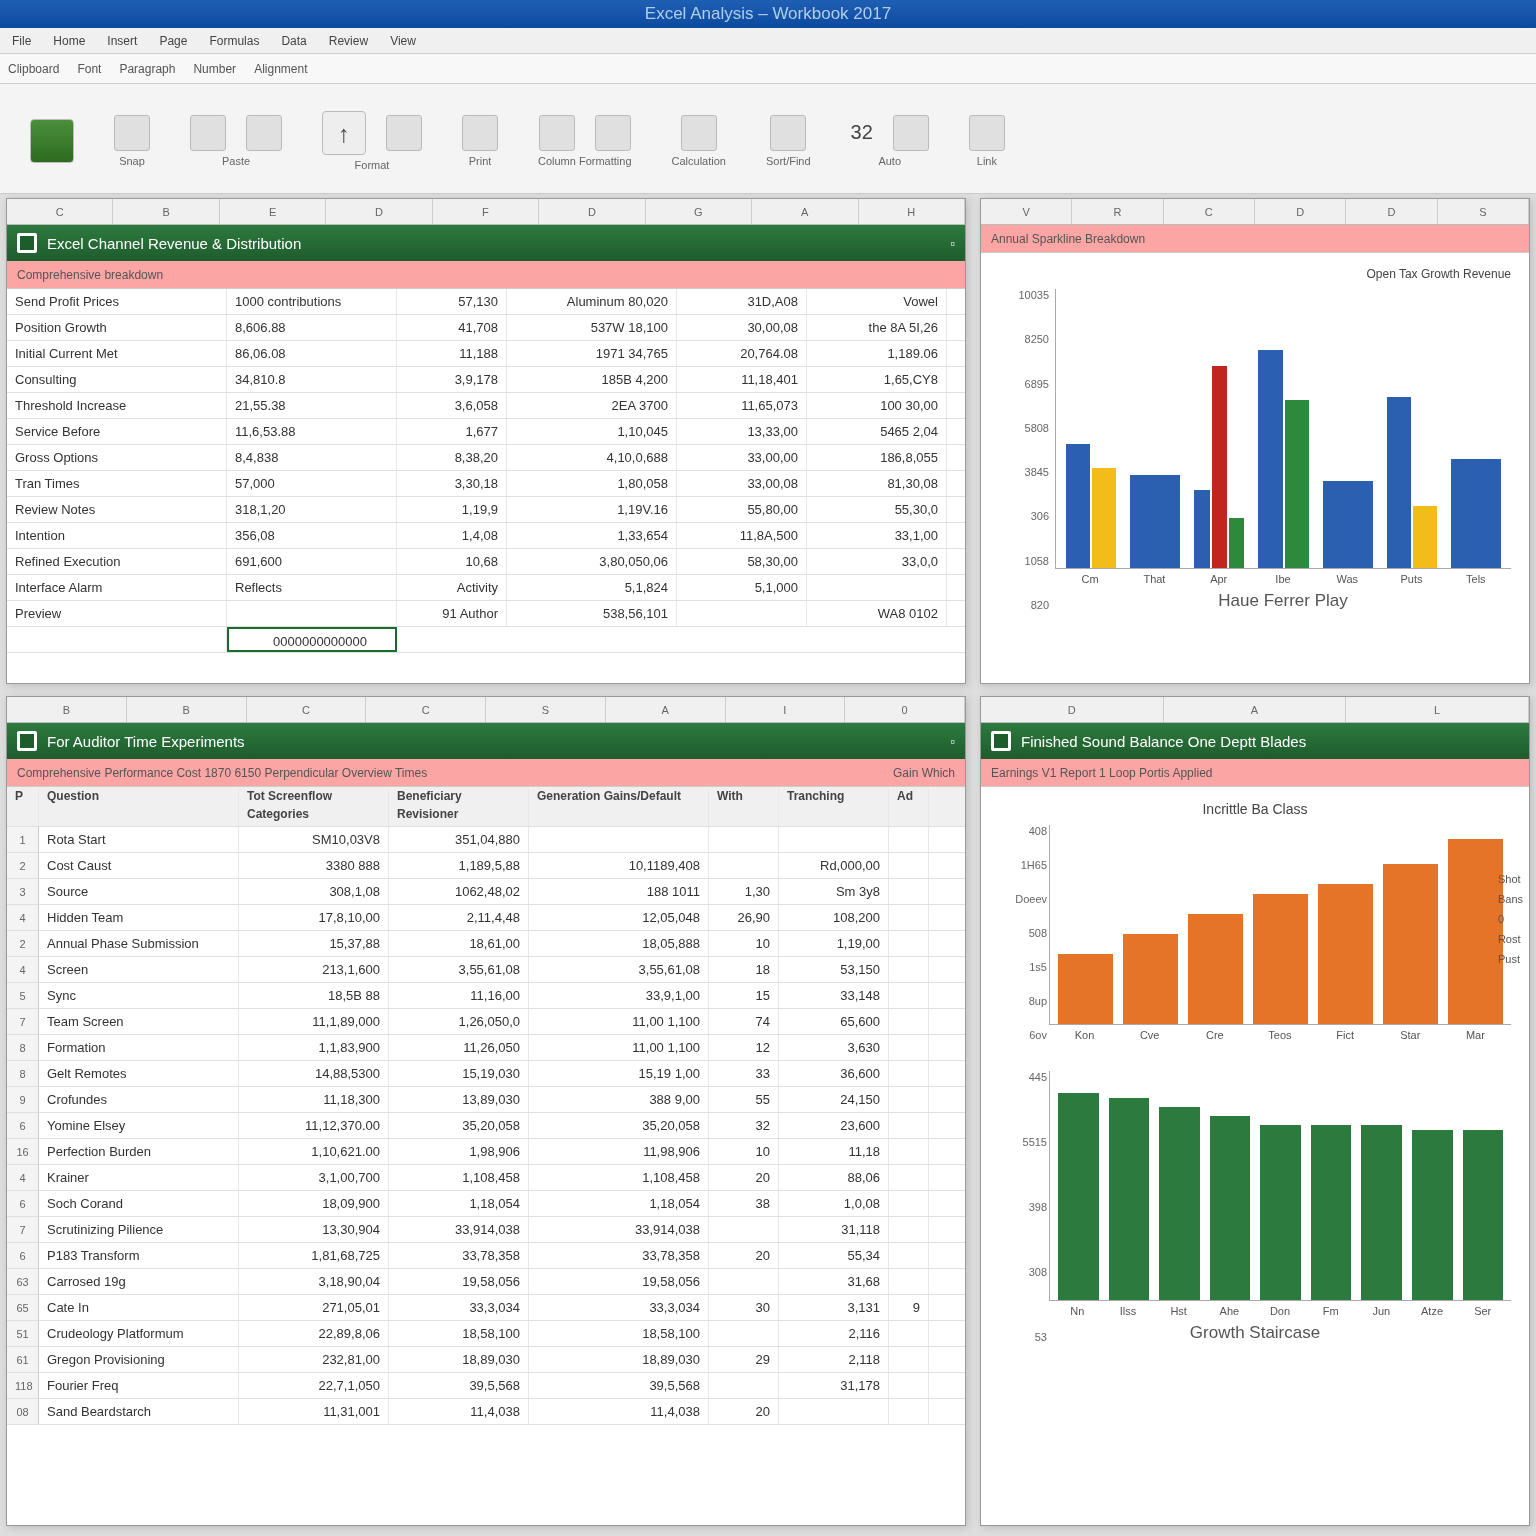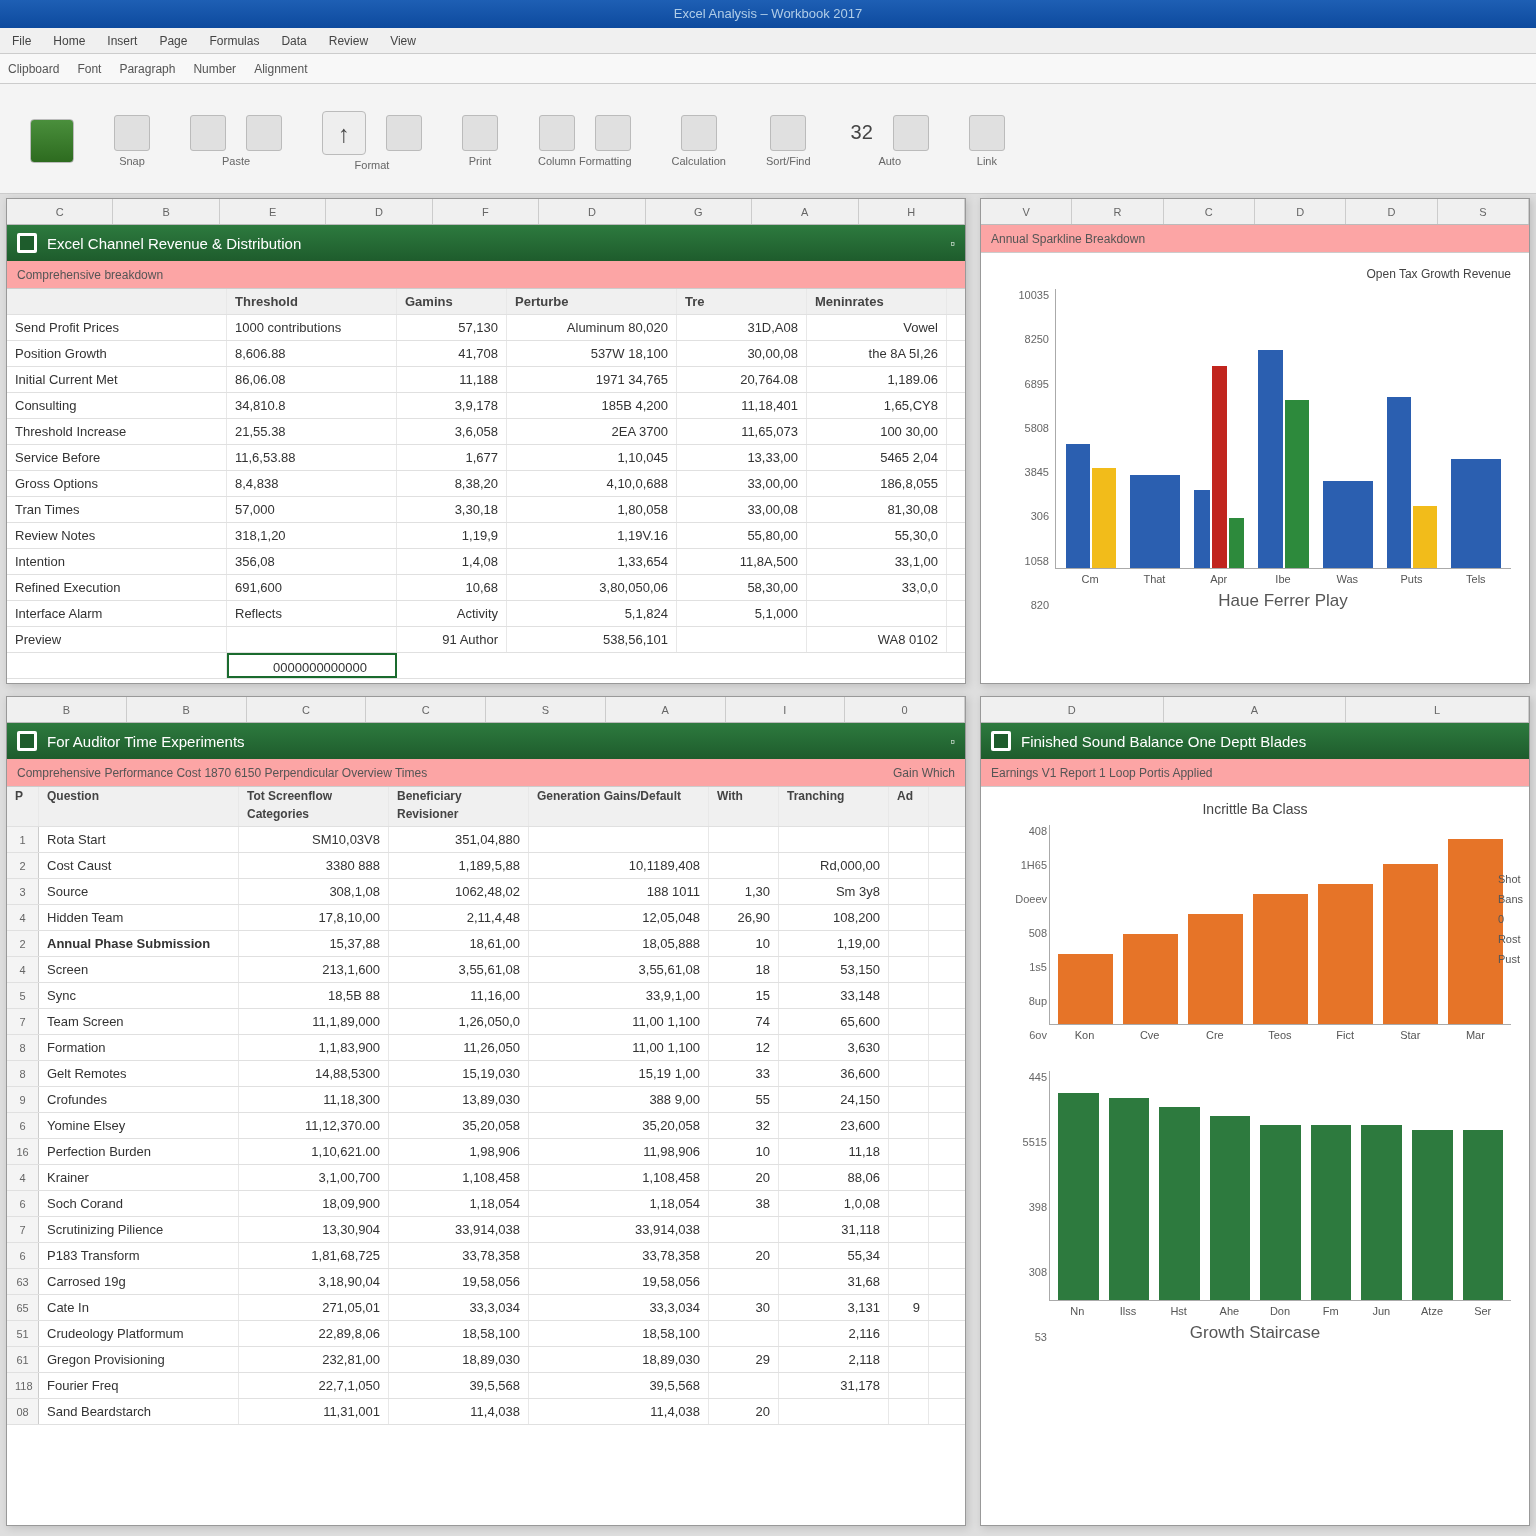--- a/index.html
+++ b/index.html
@@ -1,17 +1,17 @@
 <!DOCTYPE html>
 <html><head>
 <meta charset="utf-8">
 <style>
 *{box-sizing:border-box;margin:0;padding:0;font-family:"Segoe UI",Tahoma,sans-serif}
 body{background:#e8e8e8;width:1536px;height:1536px;overflow:hidden;font-size:13px;color:#333}
-.titlebar{background:linear-gradient(#1e5fb4,#0d4a9e);height:28px;color:#b0cde8;text-align:center;line-height:28px;font-size:13px}
+.titlebar{background:linear-gradient(#1e5fb4,#0d4a9e);height:28px;color:#b0cde8;text-align:center;line-height:28px;font-size:17px}
 .menubar{background:#f0f0f0;height:26px;display:flex;align-items:center;padding:0 8px;gap:2px;border-bottom:1px solid #ccc}
 .menu-group1{display:flex;gap:14px}
 .menu-item{font-size:12px;color:#444;padding:2px 4px}
 .tabbar{background:#f8f8f8;height:30px;display:flex;align-items:center;padding:0 8px;gap:18px;border-bottom:1px solid #ccc}
 .tab{font-size:12px;color:#555}
 .ribbon{background:#f4f4f4;height:110px;display:flex;align-items:center;padding:8px 30px 4px 30px;gap:40px;border-bottom:1px solid #ccc}
 .ribbon-group{display:flex;flex-direction:column;align-items:center;gap:4px}
 .ribbon-icons{display:flex;gap:20px;align-items:center}
 .ribbon-icon{width:36px;height:36px;background:#e0e0e0;border:1px solid #bbb;border-radius:3px}
 .ribbon-label{font-size:11px;color:#666}
@@ -149,28 +149,20 @@
       <div class="colhdr-cell">A</div>
       <div class="colhdr-cell">H</div>
     </div>
     <div class="panel-title">
       <span class="ex-icon"></span>
       <span>Excel Channel Revenue &amp; Distribution</span>
       <span style="margin-left:auto;font-size:13px">▫</span>
     </div>
     <div class="subhdr">Comprehensive breakdown</div>
     <div class="table" id="table1">
-        <div class="trow head">
-          <div class="tcell" style="width: 220px;"></div>
-          <div class="tcell" style="width: 170px;">Threshold</div>
-          <div class="tcell" style="width: 110px;">Gamins</div>
-          <div class="tcell" style="width: 170px;">Perturbe</div>
-          <div class="tcell" style="width: 130px;">Tre</div>
-          <div class="tcell" style="width: 140px;">Meninrates</div>
-        </div>
         <div class="trow">
           <div class="tcell" style="width: 220px;">Send Profit Prices</div>
           <div class="tcell" style="width: 170px;">1000 contributions</div>
           <div class="tcell" style="width: 110px; text-align: right;">57,130</div>
           <div class="tcell" style="width: 170px; text-align: right;">Aluminum 80,020</div>
           <div class="tcell" style="width: 130px; text-align: right;">31D,A08</div>
           <div class="tcell" style="width: 140px; text-align: right;">Vowel</div>
         </div>
         <div class="trow">
           <div class="tcell" style="width: 220px;">Position Growth</div>
@@ -406,21 +398,21 @@
           <div class="tcell" style="width: 200px;">Hidden Team</div>
           <div class="tcell" style="width: 150px; text-align: right;">17,8,10,00</div>
           <div class="tcell" style="width: 140px; text-align: right;">2,11,4,48</div>
           <div class="tcell" style="width: 180px; text-align: right;">12,05,048</div>
           <div class="tcell" style="width: 70px; text-align: right;">26,90</div>
           <div class="tcell" style="width: 110px; text-align: right;">108,200</div>
           <div class="tcell" style="width: 40px; text-align: right;"></div>
         </div>
         <div class="trow">
           <div class="tcell rownum" style="width: 32px;">2</div>
-          <div class="tcell" style="width: 200px; font-weight: bold;">Annual Phase Submission</div>
+          <div class="tcell" style="width: 200px;">Annual Phase Submission</div>
           <div class="tcell" style="width: 150px; text-align: right;">15,37,88</div>
           <div class="tcell" style="width: 140px; text-align: right;">18,61,00</div>
           <div class="tcell" style="width: 180px; text-align: right;">18,05,888</div>
           <div class="tcell" style="width: 70px; text-align: right;">10</div>
           <div class="tcell" style="width: 110px; text-align: right;">1,19,00</div>
           <div class="tcell" style="width: 40px; text-align: right;"></div>
         </div>
         <div class="trow">
           <div class="tcell rownum" style="width: 32px;">4</div>
           <div class="tcell" style="width: 200px;">Screen</div>

